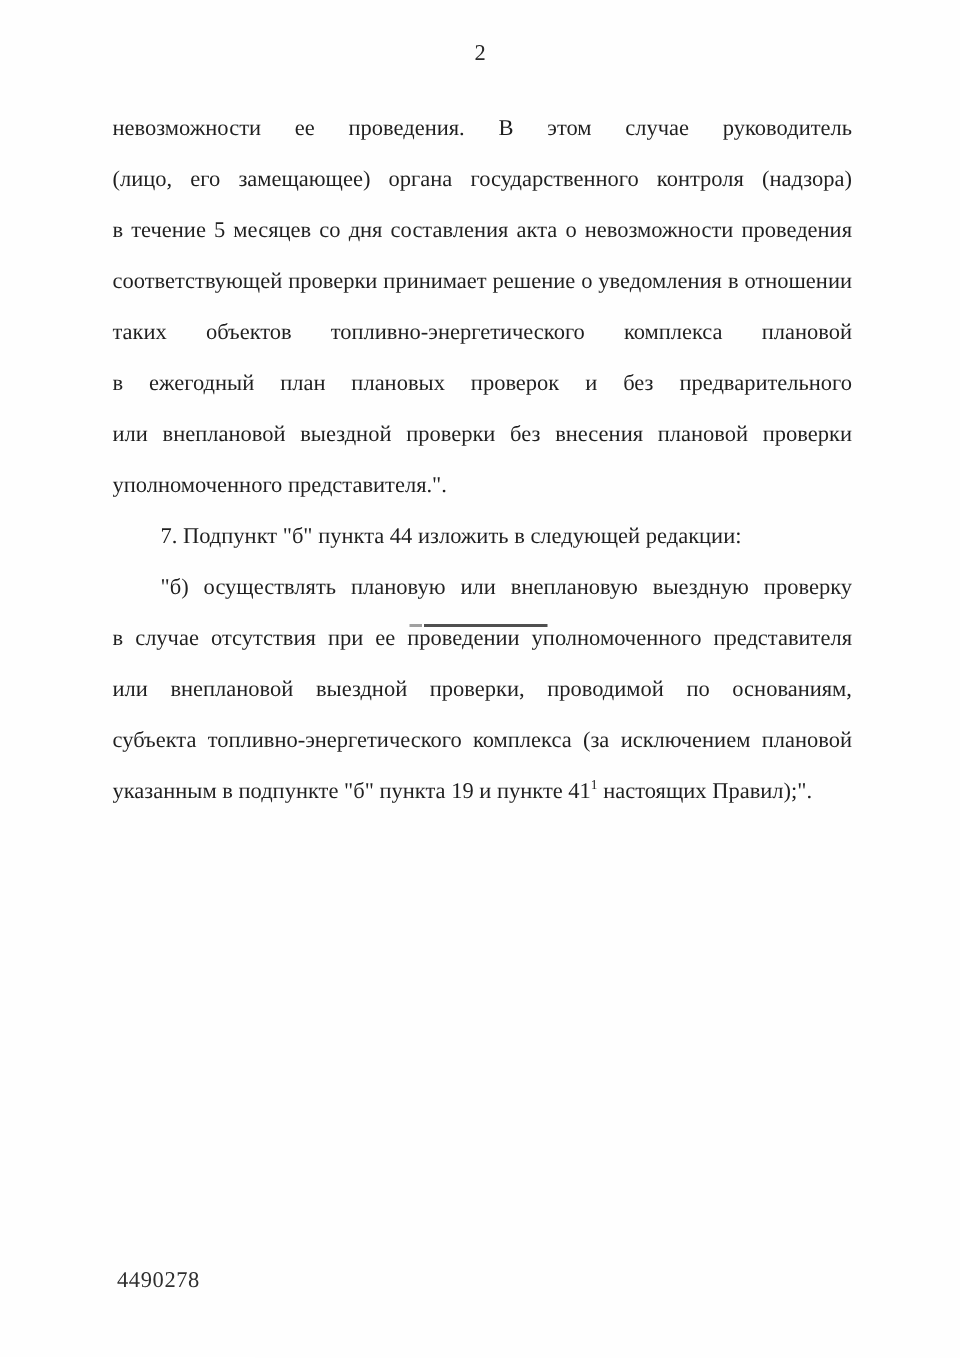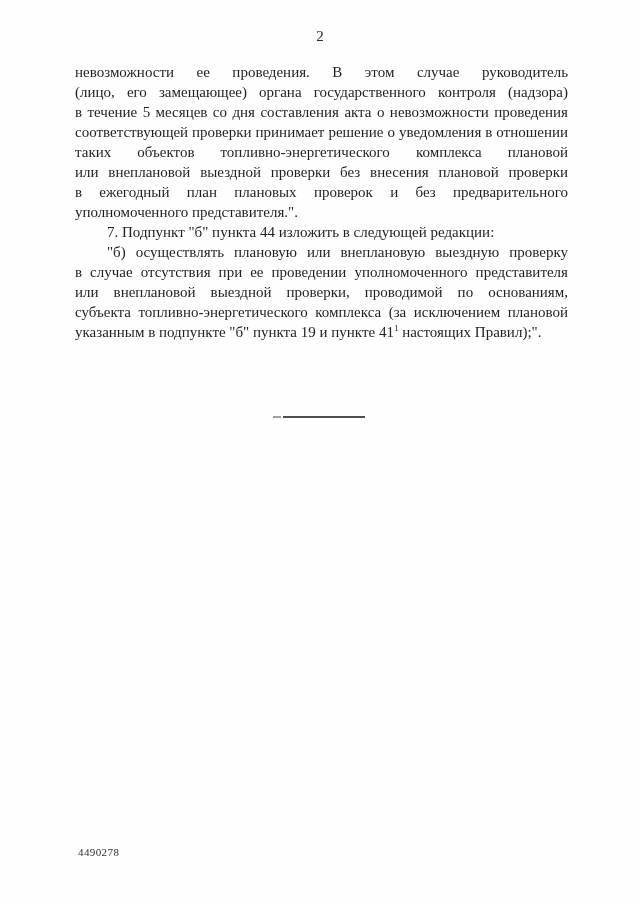--- a/index.html
+++ b/index.html
@@ -32,20 +32,21 @@
     top: 62px;
     width: 493px;
     font-size: 15px;
   }
   .line {
     height: 20px;
     line-height: 20px;
     white-space: normal;
     overflow: hidden;
     text-align: left;
+    margin-top: 14px;
   }
   .j {
     text-align: justify;
     text-align-last: justify;
   }
   .indent {
     padding-left: 32px;
   }
   .indent.j {
     
@@ -60,41 +61,41 @@
     left: 273px;
     top: 416px;
     width: 92px;
     height: 2px;
     background: linear-gradient(to right, #a0a0a0 0px, #a0a0a0 8px, #ffffff 8px, #ffffff 10px, #4f4f4f 10px, #4f4f4f 100%);
   }
   .footer-id {
     position: absolute;
     left: 78px;
     top: 846px;
-    font-size: 11px;
+    font-size: 15px;
     letter-spacing: 0.4px;
     color: #2f2f2f;
     text-align: center;
   }
 </style>
 </head>
 <body>
 
 <div class="page">
 
   <div class="page-number">2</div>
 
   <div class="text-block">
     <div class="line j">невозможности ее проведения. В этом случае руководитель</div>
     <div class="line j">(лицо, его замещающее) органа государственного контроля (надзора)</div>
     <div class="line j">в течение 5 месяцев со дня составления акта о невозможности проведения</div>
     <div class="line j">соответствующей проверки принимает решение о уведомления в отношении</div>
     <div class="line j">таких объектов топливно-энергетического комплекса плановой</div>
+    <div class="line j">в ежегодный план плановых проверок и без предварительного</div>
     <div class="line j">или внеплановой выездной проверки без внесения плановой проверки</div>
-    <div class="line j">в ежегодный план плановых проверок и без предварительного</div>
     <div class="line">уполномоченного представителя.".</div>
 
     <div class="line indent">7. Подпункт "б" пункта 44 изложить в следующей редакции:</div>
 
     <div class="line j indent">"б) осуществлять плановую или внеплановую выездную проверку</div>
     <div class="line j">в случае отсутствия при ее проведении уполномоченного представителя</div>
     <div class="line j">или внеплановой выездной проверки, проводимой по основаниям,</div>
     <div class="line j">субъекта топливно-энергетического комплекса (за исключением плановой</div>
     <div class="line"><span>указанным в подпункте "б" пункта 19 и пункте 41</span><sup class="fnote">1</sup><span> настоящих Правил);".</span></div>
   </div>

